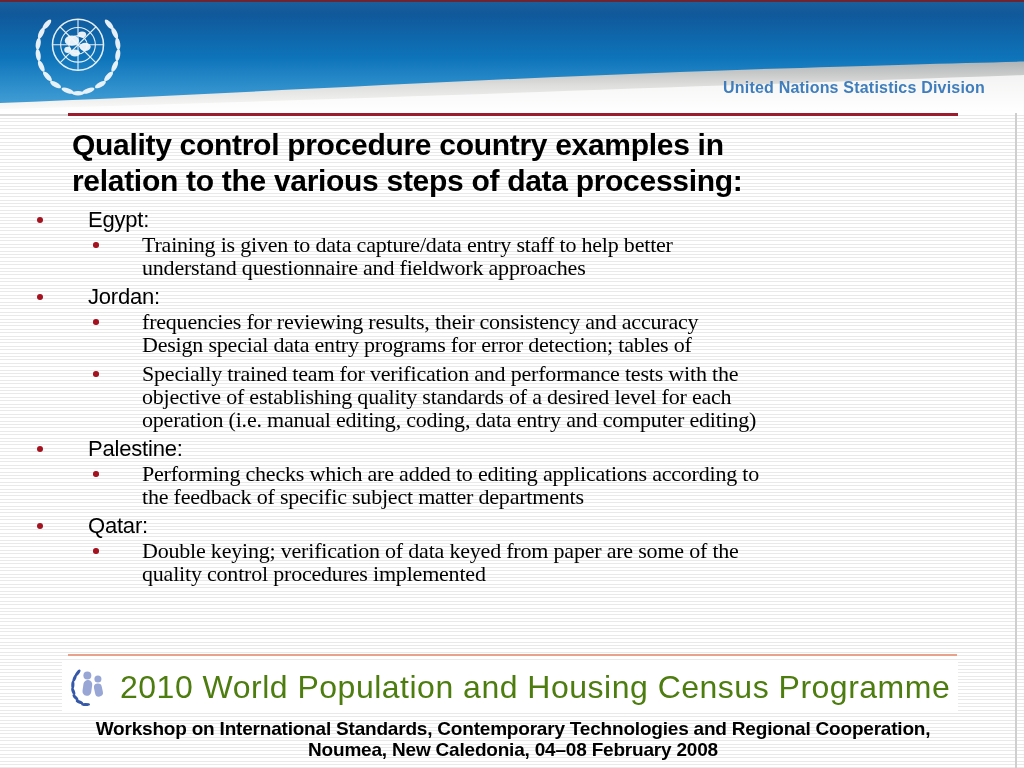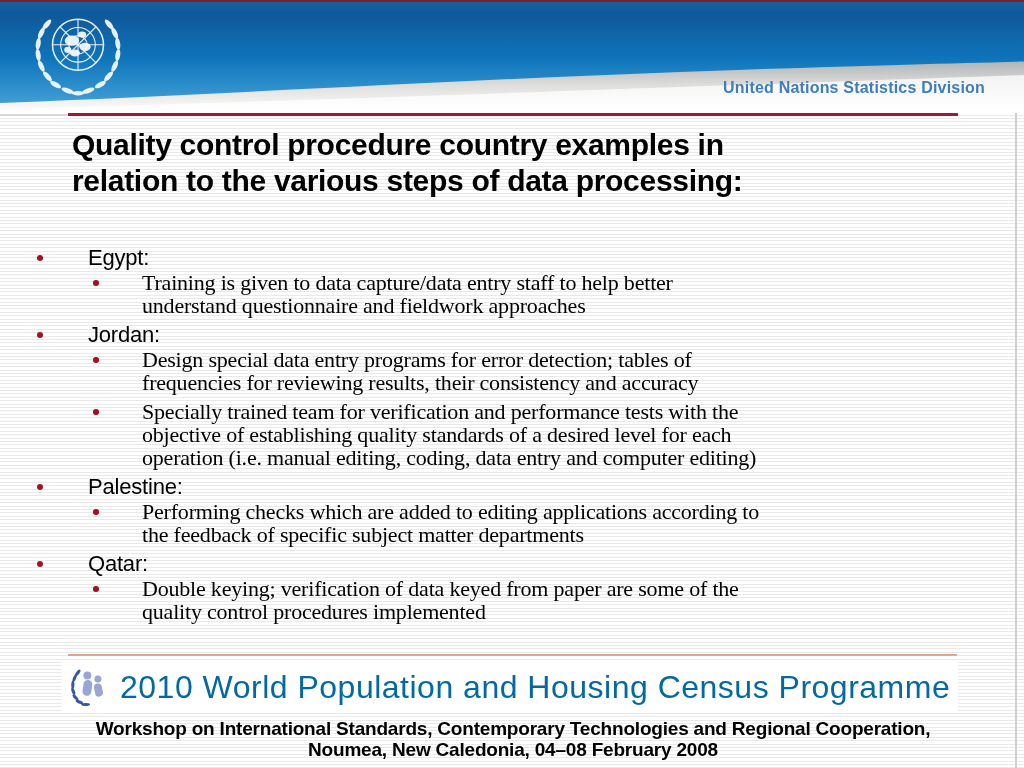--- a/index.html
+++ b/index.html
@@ -30,39 +30,39 @@
   .right-edge{position:absolute;left:1015px;top:113px;width:2px;height:655px;background:#cfcfcf;}
 
   
   .title{position:absolute;left:72px;top:127px;width:900px;color:#000;}
   .title div{
     font-size:30px;font-weight:700;line-height:36px;
     letter-spacing:-0.3px;white-space:nowrap;
   }
 
   
-  .content{position:absolute;left:0;top:208px;width:854px;color:#000;margin-top:38px;}
+  .content{position:absolute;left:0;top:208px;width:854px;color:#000;}
   .country-row{position:relative;line-height:23px;margin:0 0 2px 0;}
   .country-row .txt{margin-left:88px;font-size:22px;letter-spacing:-0.2px;white-space:nowrap;}
   .detail{position:relative;margin:0 0 6px 0;}
   .detail .dlines{margin-left:142px;font-family:Liberation Serif, serif;}
   .detail .dlines div{font-size:22px;line-height:23px;letter-spacing:-0.2px;white-space:nowrap;}
   .dot1{position:absolute;left:37px;top:9px;width:6px;height:6px;border-radius:50%;background:#a5121f;}
   .dot2{position:absolute;left:93px;top:9px;width:5.5px;height:5.5px;border-radius:50%;background:#a5121f;}
 
   
   .footer-rule{position:absolute;left:68px;top:654px;width:889px;height:2px;background:#e8a28c;}
   .banner{
     position:absolute;left:62px;top:661px;width:896px;height:52px;
     background:#ffffff;display:flex;align-items:center;
   }
   .banner-wreath{flex:0 0 auto;margin-left:6px;}
   .banner-text{
     margin-left:8px;font-size:32px;letter-spacing:.5px;
-    color:#0369a1;white-space:nowrap;
+    color:#4d7c0f;white-space:nowrap;
   }
   .workshop{
     position:absolute;left:1px;top:718px;width:1024px;text-align:center;color:#000;
   }
   .workshop div{font-size:19px;font-weight:700;line-height:21px;letter-spacing:-0.2px;white-space:nowrap;}
 </style>
 </head>
 <body>
 
 <div class="slide">
@@ -147,22 +147,22 @@
     </div>
 
     <div class="item">
       <div class="country-row">
         <span class="dot1"></span>
         <div class="txt">Jordan:</div>
       </div>
       <div class="detail">
         <span class="dot2"></span>
         <div class="dlines">
+          <div>frequencies for reviewing results, their consistency and accuracy</div>
           <div>Design special data entry programs for error detection; tables of</div>
-          <div>frequencies for reviewing results, their consistency and accuracy</div>
         </div>
       </div>
     </div>
 
     <div class="item">
       <div class="detail">
         <span class="dot2"></span>
         <div class="dlines">
           <div>Specially trained team for verification and performance tests with the</div>
           <div>objective of establishing quality standards of a desired level for each</div>

